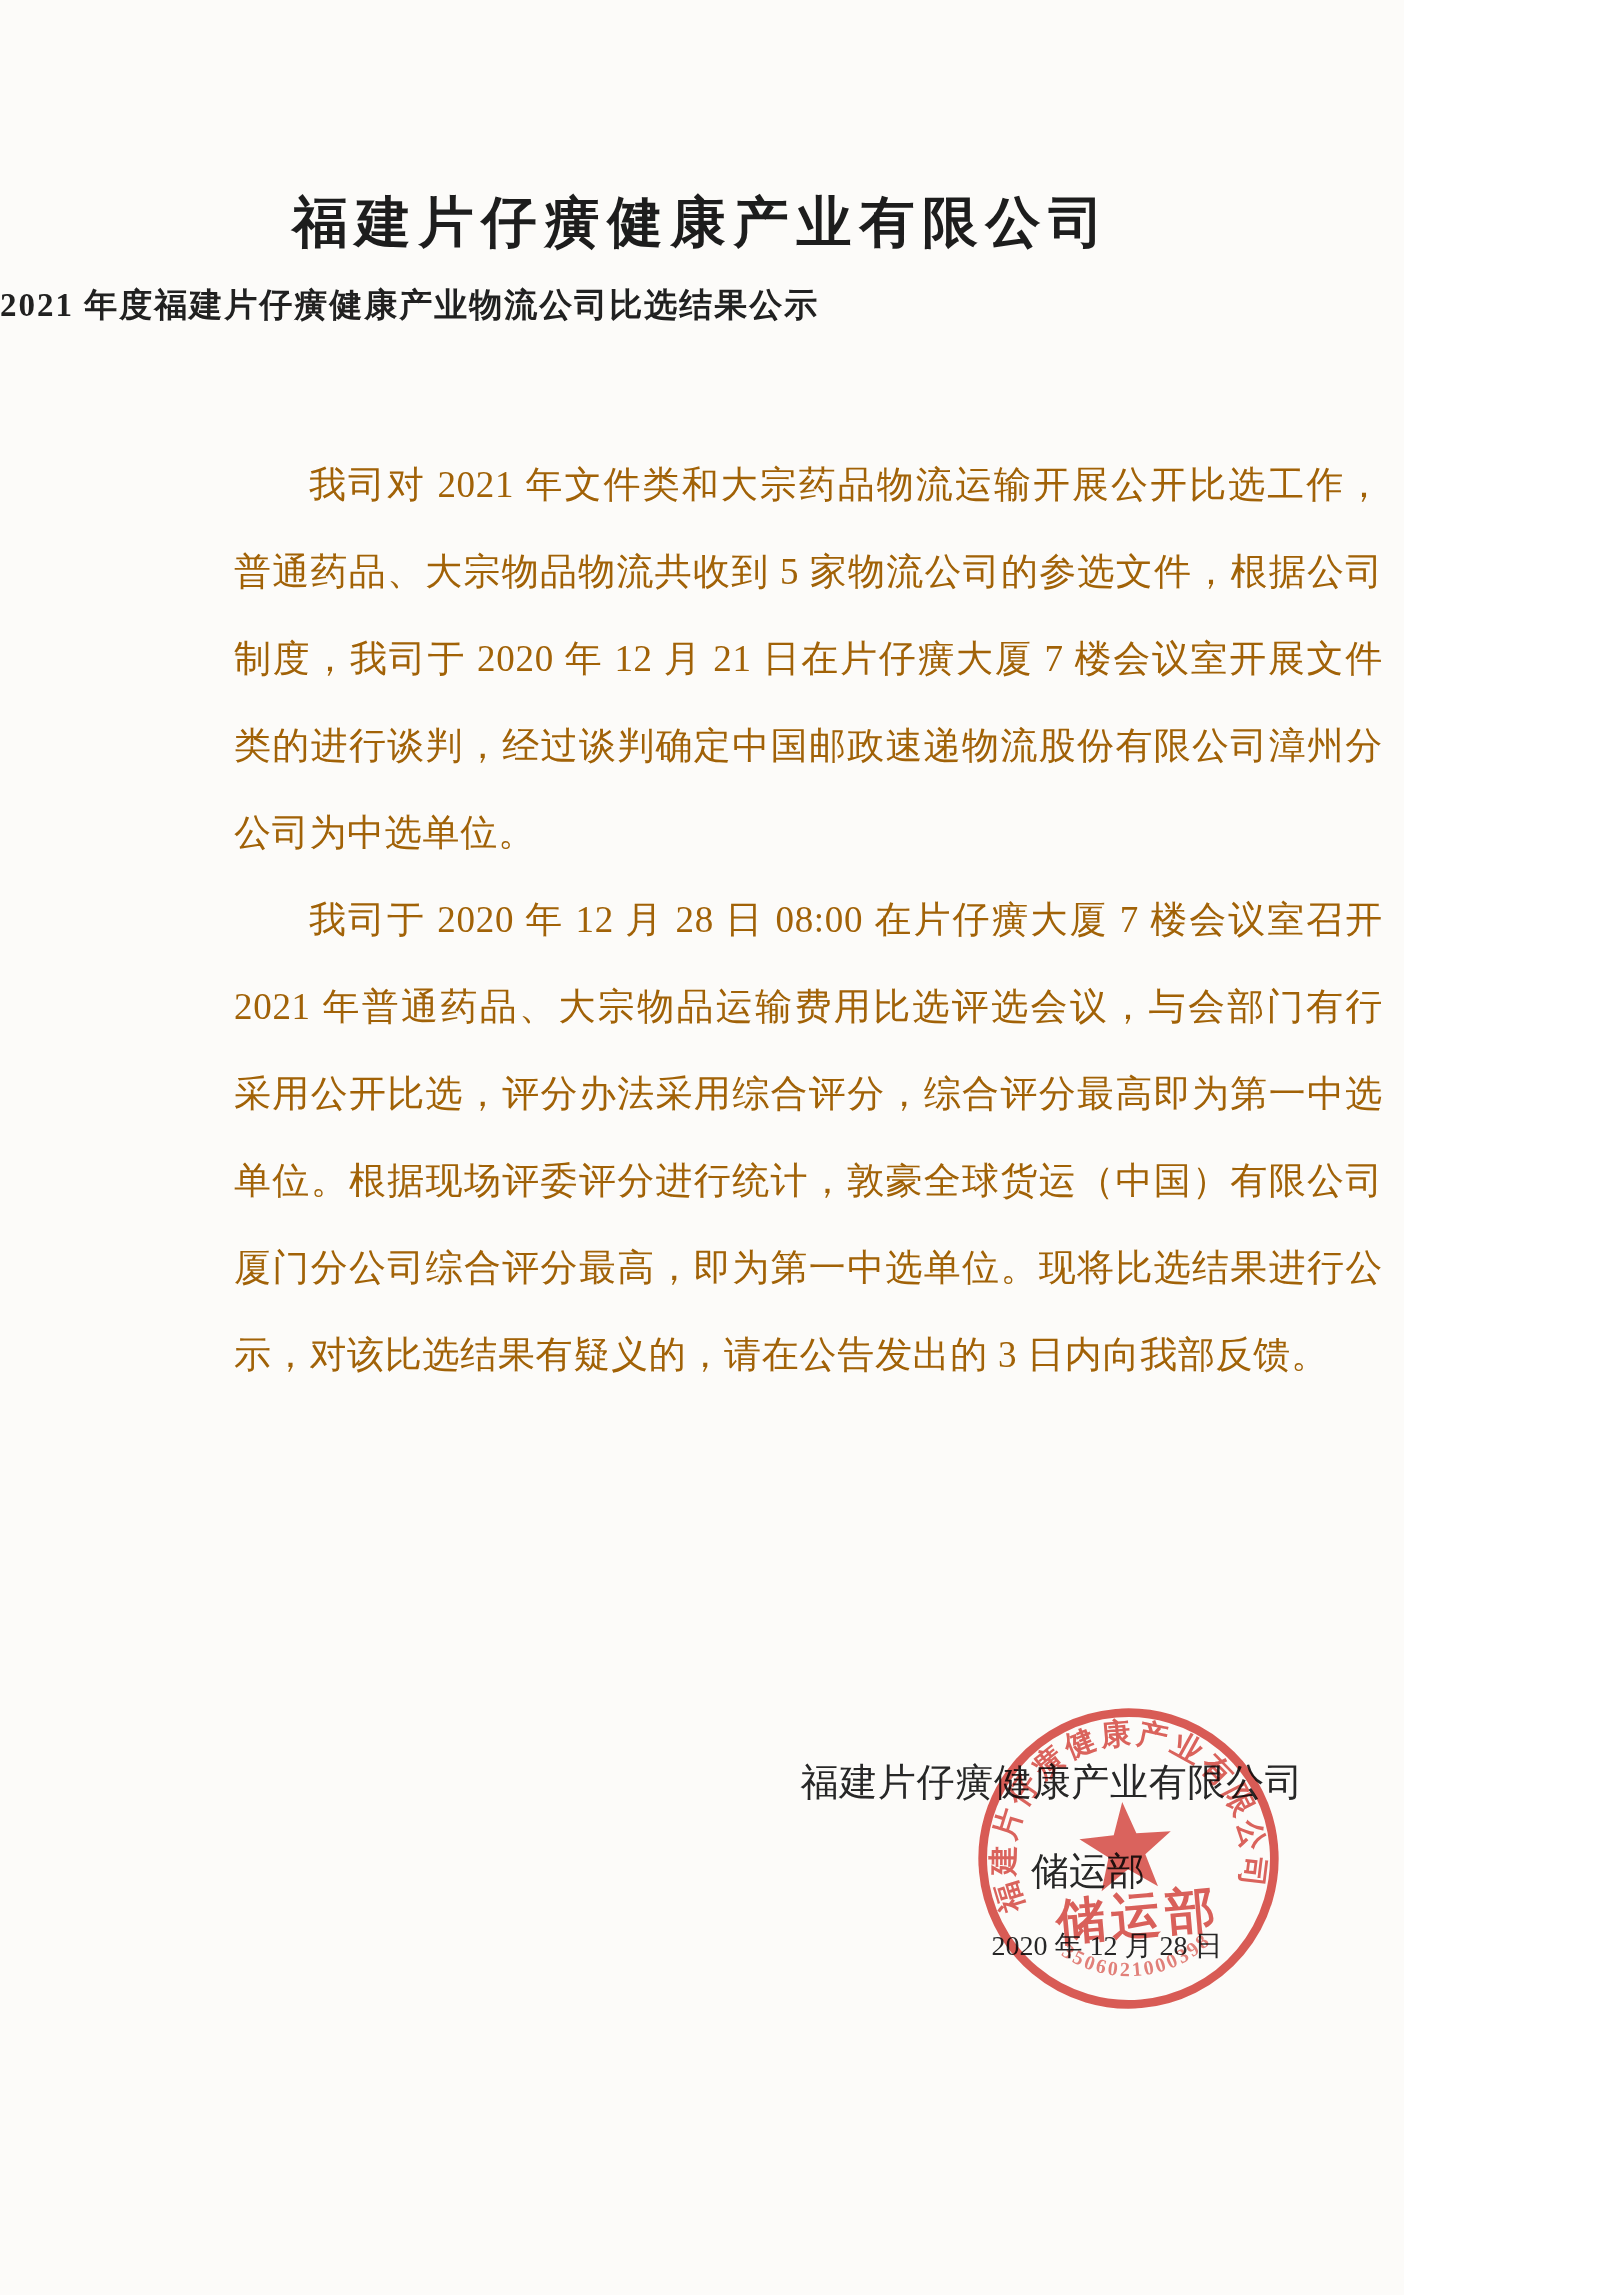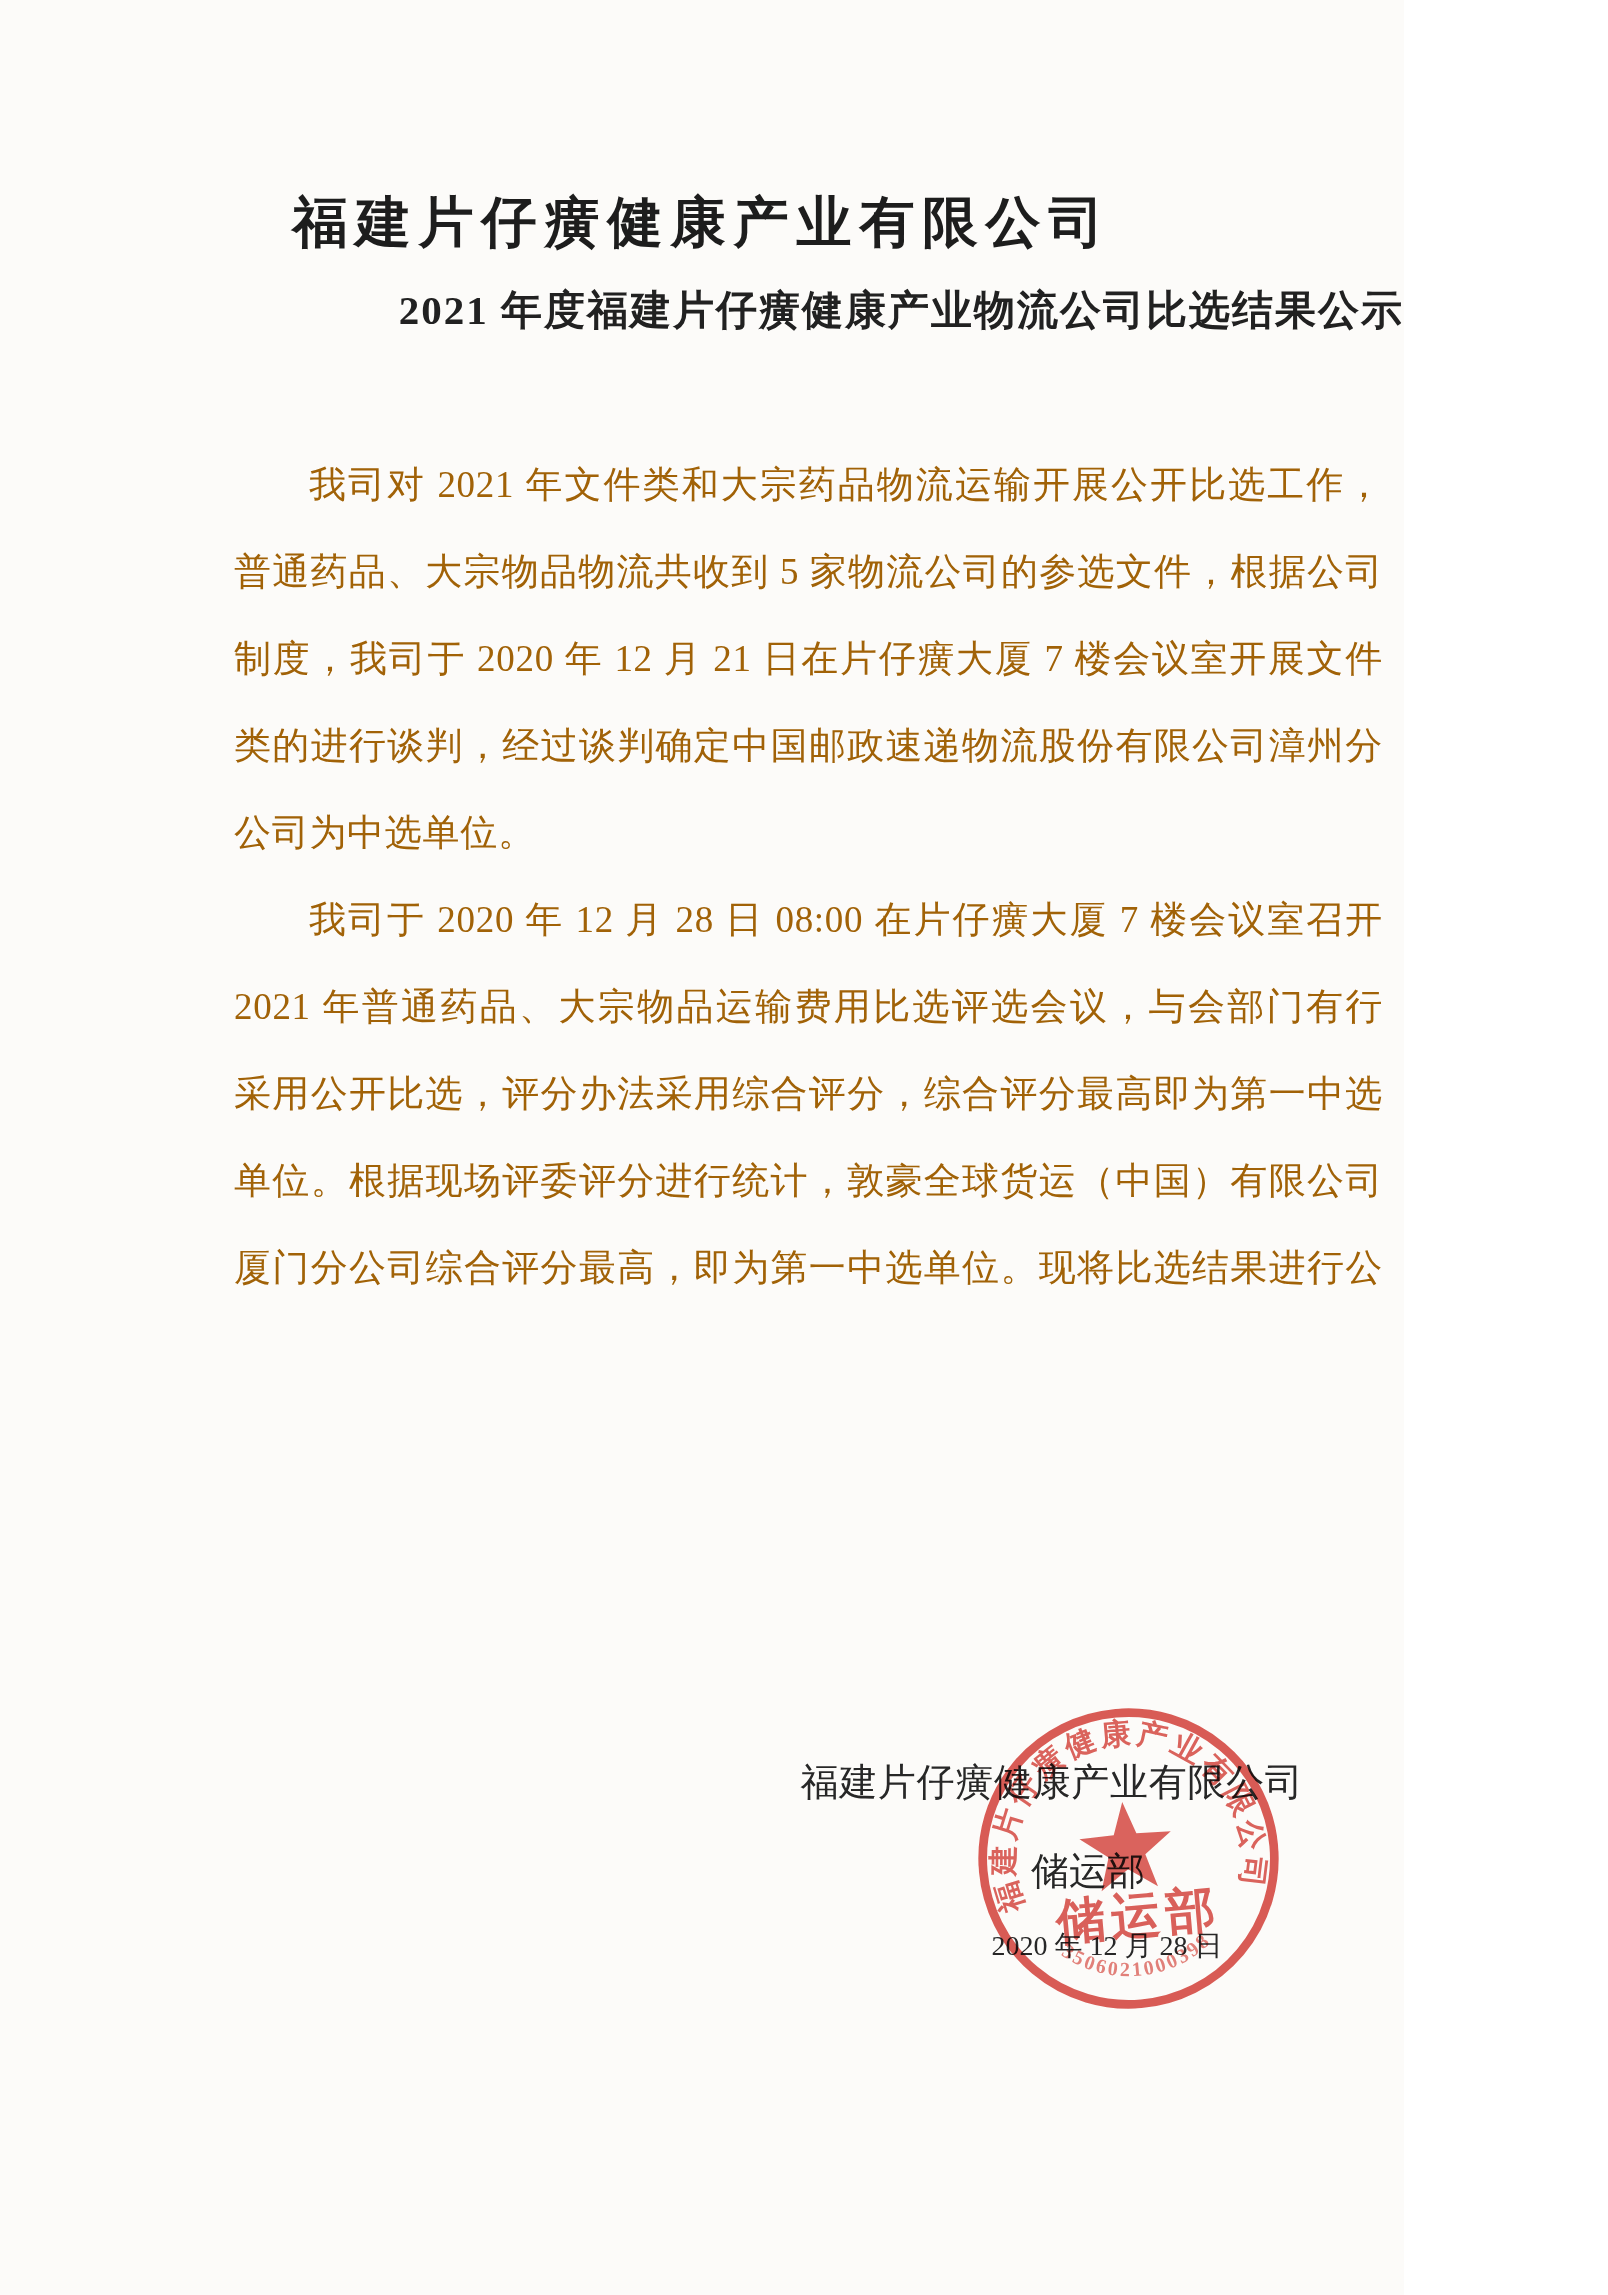--- a/index.html
+++ b/index.html
@@ -19,22 +19,22 @@
     text-align: center;
     font-size: 55px;
     font-weight: 700;
     letter-spacing: 8px;
     color: #1d1d1d;
   }
   .doc-subtitle {
     position: absolute;
     top: 283px; left: 0;
     width: 100%;
-    text-align: right;
-    font-size: 41px;
+    text-align: left;
+    font-size: 33px;
     font-weight: 700;
     letter-spacing: 2px;
     color: #212121;
   }
   .body-block {
     position: absolute;
     top: 441px;
     left: 234px;
     width: 1149px;
   }
@@ -114,20 +114,21 @@
     <div class="line indent">我司对 2021 年文件类和大宗药品物流运输开展公开比选工作，</div>
     <div class="line">普通药品、大宗物品物流共收到 5 家物流公司的参选文件，根据公司</div>
     <div class="line">制度，我司于 2020 年 12 月 21 日在片仔癀大厦 7 楼会议室开展文件</div>
     <div class="line">类的进行谈判，经过谈判确定中国邮政速递物流股份有限公司漳州分</div>
     <div class="line flush">公司为中选单位。</div>
     <div class="line indent">我司于 2020 年 12 月 28 日 08:00 在片仔癀大厦 7 楼会议室召开</div>
     <div class="line">2021 年普通药品、大宗物品运输费用比选评选会议，与会部门有行</div>
     <div class="line">采用公开比选，评分办法采用综合评分，综合评分最高即为第一中选</div>
     <div class="line">单位。根据现场评委评分进行统计，敦豪全球货运（中国）有限公司</div>
     <div class="line">厦门分公司综合评分最高，即为第一中选单位。现将比选结果进行公</div>
+    <div class="line flush">示，对该比选结果有疑义的，请在公告发出的 3 日内向我部反馈。</div>
   </div>
 
   <div class="sig-company">福建片仔癀健康产业有限公司</div>
   <div class="sig-dept">储运部</div>
   <div class="sig-date">2020 年 12 月 28 日</div>
 
   <div class="stamp">
     <svg viewBox="0 0 450 450">
       <defs>
         <path id="ringArc" d="M 63.3 283.8 A 172 172 0 1 1 386.7 283.8" fill="none"></path>

